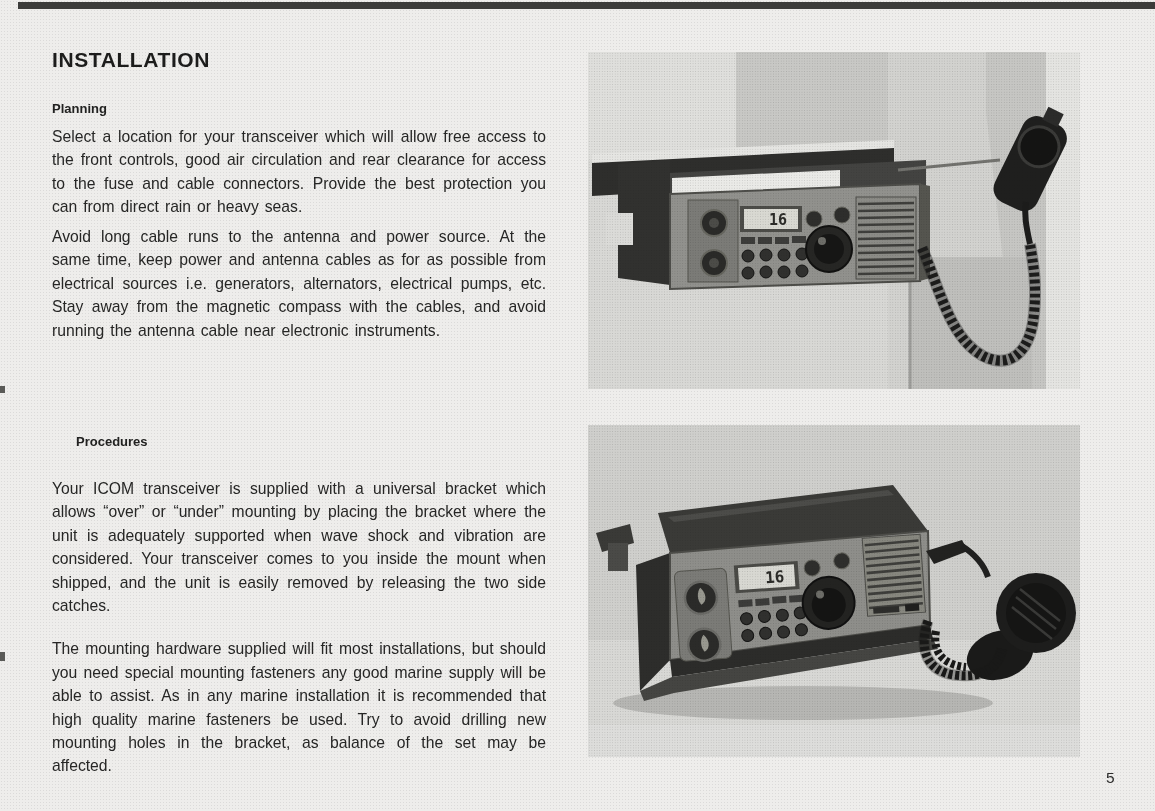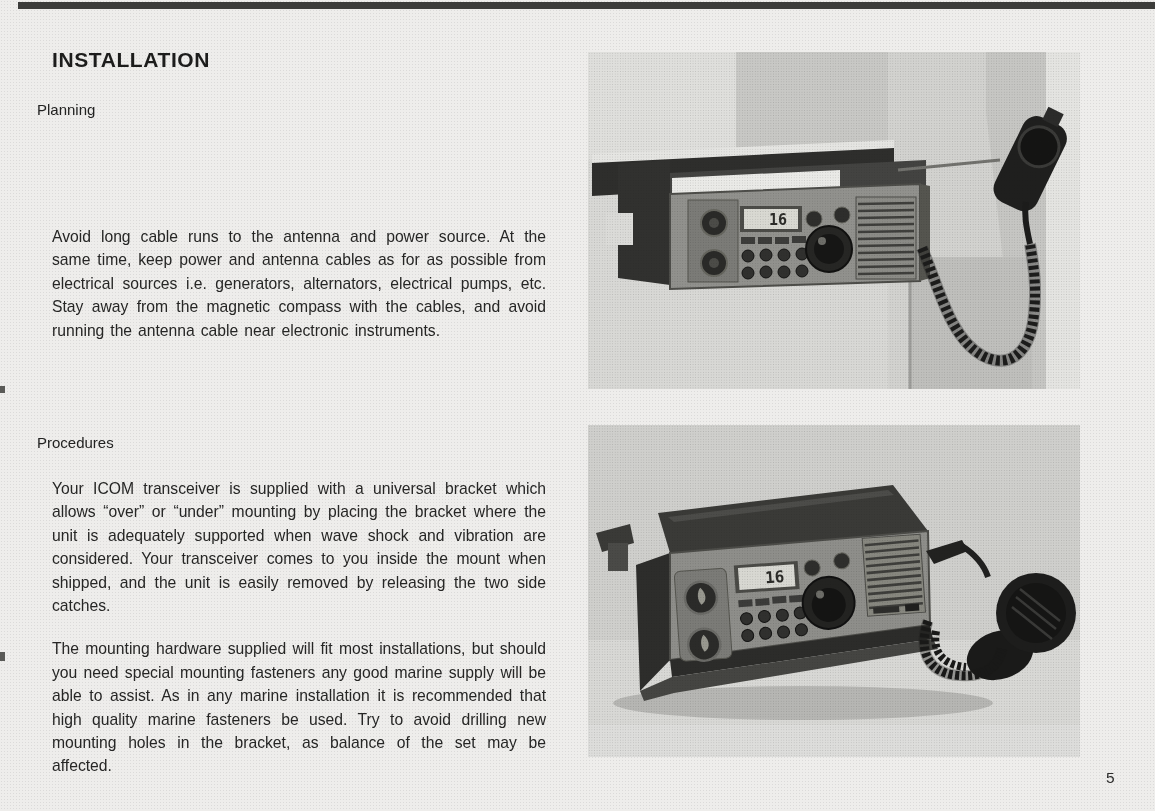--- a/index.html
+++ b/index.html
@@ -27,25 +27,25 @@
   }
   .mark-1 { top: 386px; height: 7px; }
   .mark-2 { top: 652px; height: 9px; }
 
   .page-title {
     position: absolute; left: 52px; top: 48px;
     font-size: 21px; font-weight: bold; letter-spacing: 0.6px;
     color: #1d1d1c;
   }
   .section-heading {
-    position: absolute; left: 37px;
-    font-size: 15px; font-weight: normal; color: #222221;
+    position: absolute; left: 52px;
+    font-size: 13px; font-weight: bold; color: #222221;
   }
   .heading-planning   { top: 101px; }
-  .heading-procedures { top: 434px; }
+  .heading-procedures { top: 434px; margin-left: 24px; }
 
   .body-para {
     position: absolute; left: 52px; width: 494px;
     font-size: 15.7px; line-height: 23.4px;
     color: #262625;
     text-align: justify;
     word-spacing: 1.6px;
   }
   .para-1 { top: 125px; }
   .para-2 { top: 225px; }
@@ -81,20 +81,21 @@
 
 <div class="page">
 
   <div class="top-rule"></div>
   <div class="binding-mark mark-1"></div>
   <div class="binding-mark mark-2"></div>
 
   <h1 class="page-title">INSTALLATION</h1>
 
   <h2 class="section-heading heading-planning">Planning</h2>
+  <p class="body-para para-1">Select a location for your transceiver which will allow free access to the front controls, good air circulation and rear clearance for access to the fuse and cable connectors.  Provide the best protection you can from direct rain or heavy seas.</p>
   <p class="body-para para-2">Avoid long cable runs to the antenna and power source.  At the same time, keep power and antenna cables as for as possible from electrical sources i.e. generators, alternators, electrical pumps, etc.  Stay away from the magnetic compass with the cables, and avoid running the antenna cable near electronic instruments.</p>
 
   <h2 class="section-heading heading-procedures">Procedures</h2>
   <div class="para-block">
     <p>Your ICOM transceiver is supplied with a universal bracket which allows “over” or “under” mounting by placing the bracket where the unit is adequately supported when wave shock and vibration are considered.  Your transceiver comes to you inside the mount when shipped, and the unit is easily removed by releasing the two side catches.</p>
     <p>The mounting hardware supplied will fit most installations, but should you need special mounting fasteners any good marine supply will be able to assist.  As in any marine installation it is recommended that high quality marine fasteners be used.  Try to avoid drilling new mounting holes in the bracket, as balance of the set may be affected.</p>
   </div>
 
   <figure class="photo photo-top">
     <svg viewBox="0 0 492 337" width="492" height="337">

